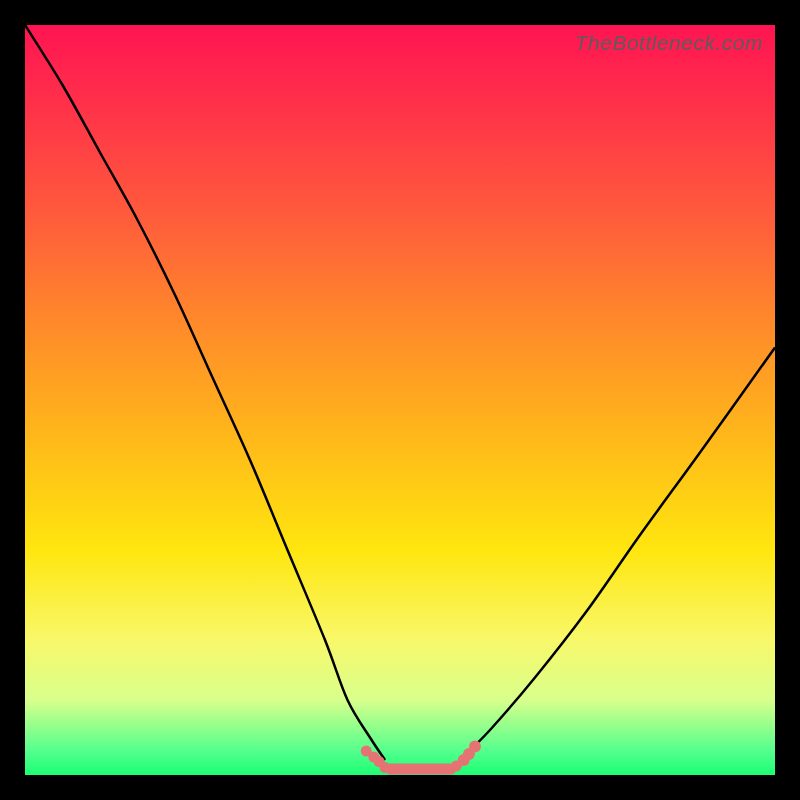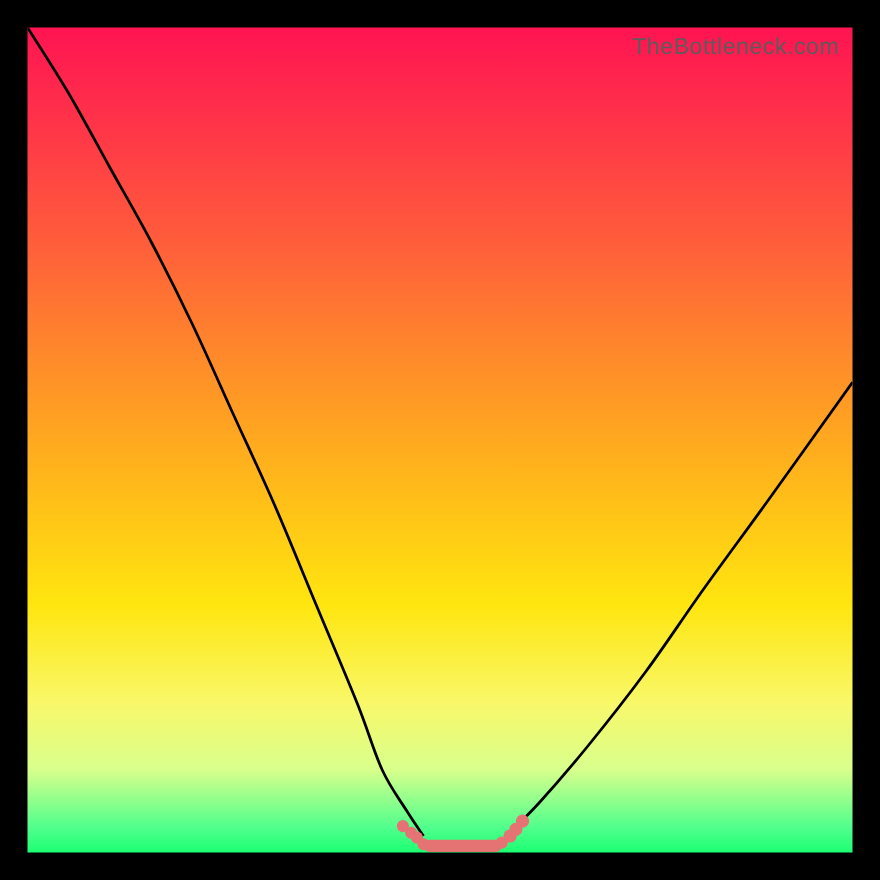--- a/index.html
+++ b/index.html
@@ -38,20 +38,21 @@
     );
   }
   .watermark {
     position: absolute;
     top: 6px;
     right: 12px;
     color: #5c5c5c;
     font-size: 21px;
     font-weight: 500;
     letter-spacing: 0.5px;
+    font-style: italic;
   }
   svg.overlay {
     position: absolute;
     left: 0;
     top: 0;
     width: 750px;
     height: 750px;
   }
   .curve {
     fill: none;

